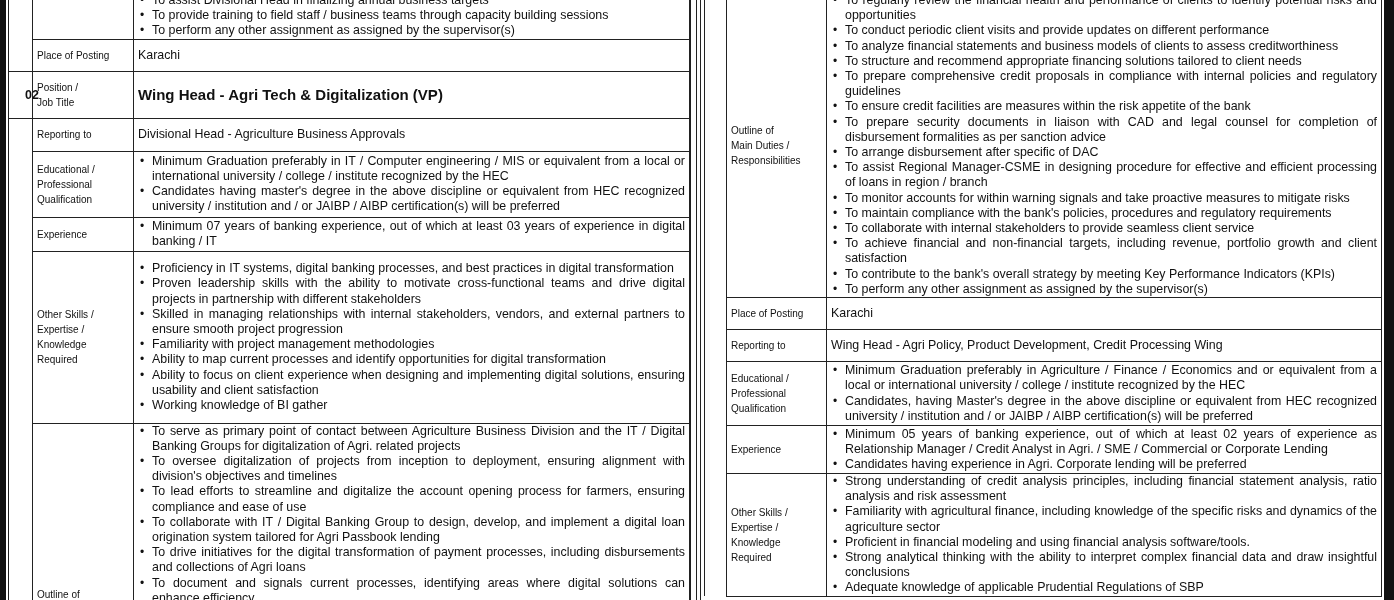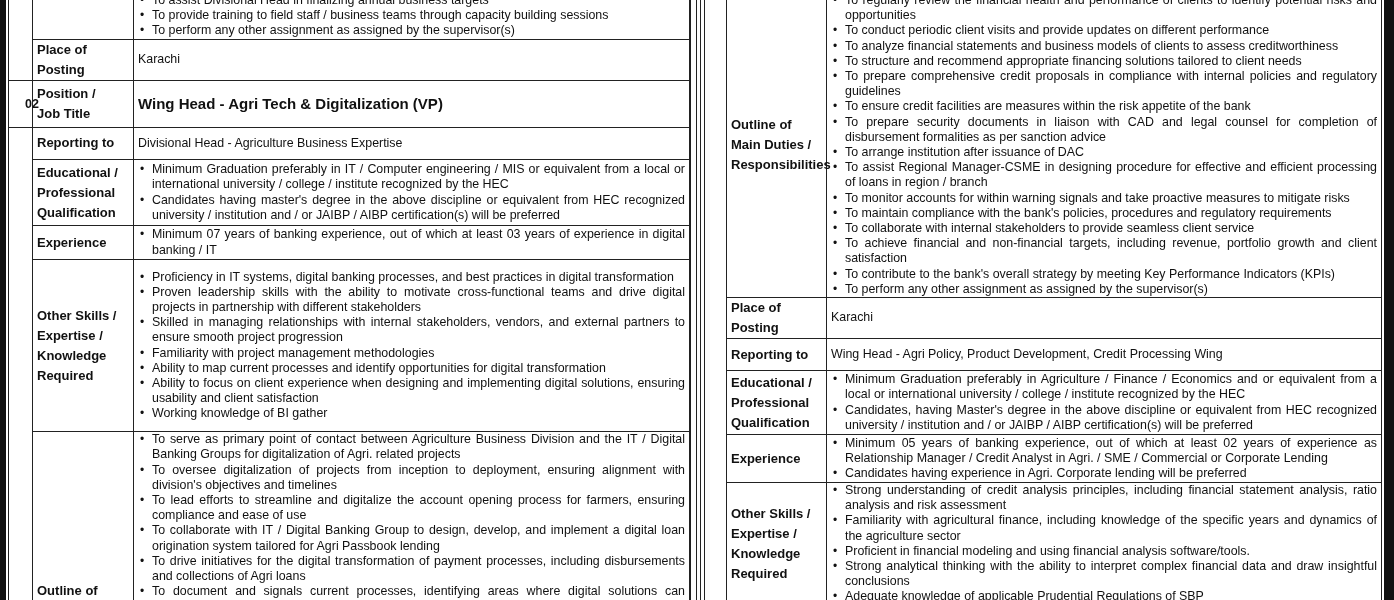--- a/index.html
+++ b/index.html
@@ -13,21 +13,21 @@
     .gutter-line { position: absolute; top: 0; height: 600px; width: 1px; background: #222; }
 
     .panel { position: absolute; top: -8px; }
     .panel.left { left: 8px; width: 682px; }
     .panel.right { left: 704px; width: 678px; }
 
     table.jobs { border-collapse: collapse; width: 100%; table-layout: fixed; }
     table.jobs td { border: 1px solid #222; vertical-align: middle; padding: 0 4px; }
     td.num { font-weight: bold; font-size: 12.5px; text-align: center; padding: 16px !important; }
     td.num.empty { border-top: none; border-bottom: none; }
-    td.label { font-weight: bold; font-size: 13px; line-height: 20px; }
+    td.label { font-weight: normal; font-size: 10px; line-height: 15px; }
     td.content { font-size: 12.4px; line-height: 15.2px; }
     td.title { font-weight: bold; font-size: 15px; line-height: 18px; margin-top: 43px; }
     ul.bullets { list-style: none; margin: 0; padding: 0; }
     ul.bullets li { position: relative; padding-left: 14px; text-align: justify; }
     ul.bullets li::before {
       content: "\2022"; position: absolute; left: 2px; top: 0; font-size: 12px;
     }
   </style>
 </head>
 <body>
@@ -66,21 +66,21 @@
       <td class="num">02</td>
       <td class="label">
         <div>Position /</div>
         <div>Job Title</div>
       </td>
       <td class="title">Wing Head - Agri Tech &amp; Digitalization (VP)</td>
     </tr>
     <tr style="height:20px">
       <td class="num empty"></td>
       <td class="label">Reporting to</td>
-      <td class="content">Divisional Head - Agriculture Business Expertise</td>
+      <td class="content">Divisional Head - Agriculture Business Approvals</td>
     </tr>
     <tr style="height:66px">
       <td class="num empty"></td>
       <td class="label">
             <div>Educational /</div>
             <div>Professional</div>
             <div>Qualification</div>
           </td>
       <td class="content">
         <ul class="bullets">
@@ -159,21 +159,21 @@
           </td>
       <td class="content">
         <ul class="bullets">
               <li>To regularly review the financial health and performance of clients to identify potential risks and opportunities</li>
               <li>To conduct periodic client visits and provide updates on different performance</li>
               <li>To analyze financial statements and business models of clients to assess creditworthiness</li>
               <li>To structure and recommend appropriate financing solutions tailored to client needs</li>
               <li>To prepare comprehensive credit proposals in compliance with internal policies and regulatory guidelines</li>
               <li>To ensure credit facilities are measures within the risk appetite of the bank</li>
               <li>To prepare security documents in liaison with CAD and legal counsel for completion of disbursement formalities as per sanction advice</li>
-              <li>To arrange institution after issuance of DAC</li>
+              <li>To arrange disbursement after specific of DAC</li>
               <li>To assist Regional Manager-CSME in designing procedure for effective and efficient processing of loans in region / branch</li>
               <li>To monitor accounts for within warning signals and take proactive measures to mitigate risks</li>
               <li>To maintain compliance with the bank's policies, procedures and regulatory requirements</li>
               <li>To collaborate with internal stakeholders to provide seamless client service</li>
               <li>To achieve financial and non-financial targets, including revenue, portfolio growth and client satisfaction</li>
               <li>To contribute to the bank's overall strategy by meeting Key Performance Indicators (KPIs)</li>
               <li>To perform any other assignment as assigned by the supervisor(s)</li>
             </ul>
       </td>
     </tr>
@@ -215,21 +215,21 @@
       <td class="num empty"></td>
       <td class="label">
             <div>Other Skills /</div>
             <div>Expertise /</div>
             <div>Knowledge</div>
             <div>Required</div>
           </td>
       <td class="content">
         <ul class="bullets">
               <li>Strong understanding of credit analysis principles, including financial statement analysis, ratio analysis and risk assessment</li>
-              <li>Familiarity with agricultural finance, including knowledge of the specific years and dynamics of the agriculture sector</li>
+              <li>Familiarity with agricultural finance, including knowledge of the specific risks and dynamics of the agriculture sector</li>
               <li>Proficient in financial modeling and using financial analysis software/tools.</li>
               <li>Strong analytical thinking with the ability to interpret complex financial data and draw insightful conclusions</li>
               <li>Adequate knowledge of applicable Prudential Regulations of SBP</li>
             </ul>
       </td>
     </tr>
   </tbody>
     </table>
 </div>
 

